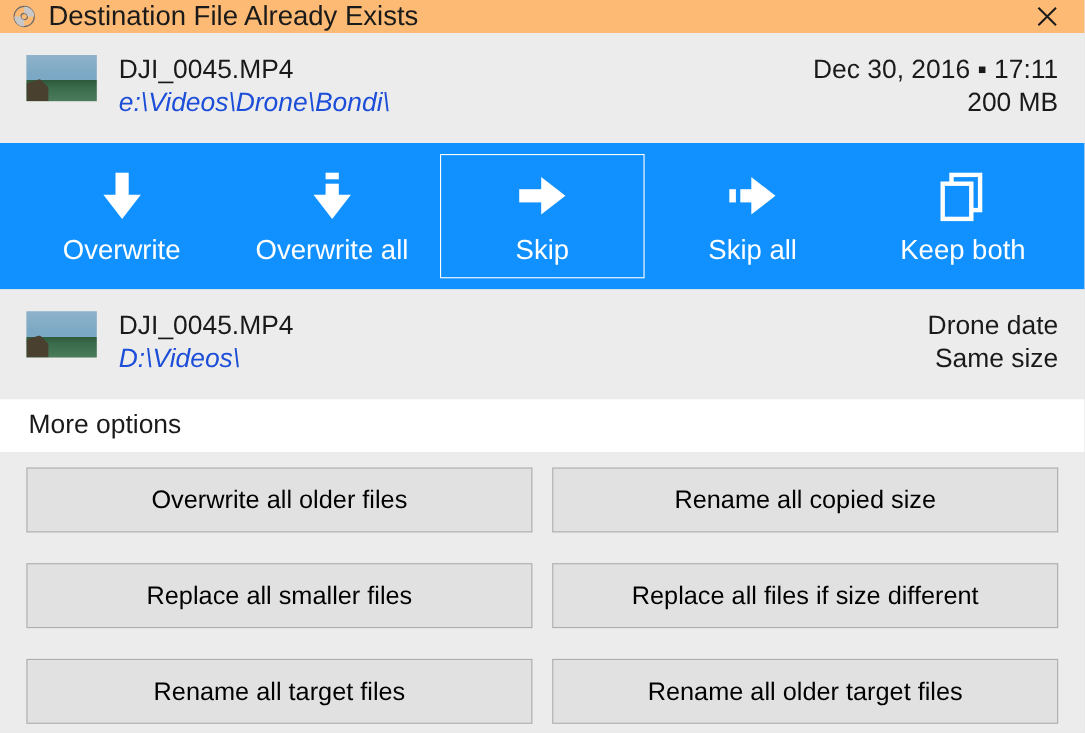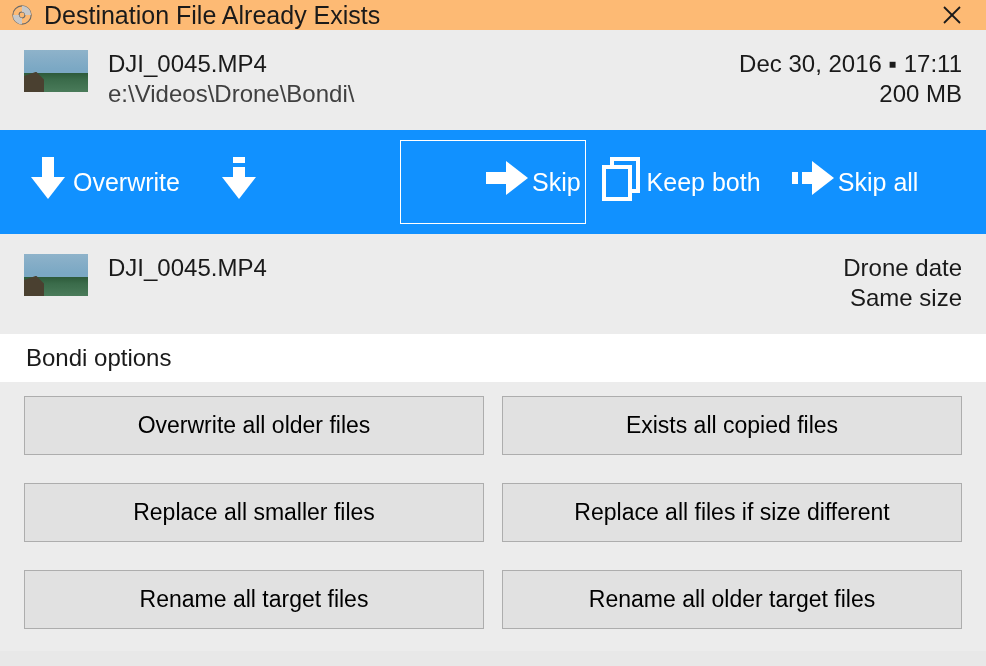--- a/index.html
+++ b/index.html
@@ -69,35 +69,35 @@
     clip-path: polygon(0 100%, 0 20%, 60% 0, 100% 40%, 100% 100%);
   }
   .thumb::after {
     content: "";
     position: absolute;
     inset: 0;
     background: linear-gradient(to bottom, rgba(200,210,220,0.25) 0%, rgba(200,210,220,0) 45%);
   }
   .file-text { flex: 1; }
   .file-name { font-size: 24px; margin-bottom: 2px; }
-  .file-path { font-size: 24px; color: #404040; }
+  .file-path { font-size: 24px; color: #1d4ed8; font-style: italic; }
   .file-meta { text-align: right; }
   .file-date { font-size: 24px; margin-bottom: 2px; margin-left: 20px; }
   .file-size { font-size: 24px; }
 
   .actions {
     background: #1191ff;
     display: flex;
     padding: 10px 18px;
     gap: 6px;
   }
   .action {
     flex: 1;
     display: flex;
-    flex-direction: row;
+    flex-direction: column;
     align-items: center;
     color: #fff;
     padding: 10px 4px 10px 4px;
     cursor: pointer;
     border: 1px solid transparent;
   }
   .action.selected { border: 1px solid #fff; justify-content: flex-end; }
   .action-icon {
     height: 54px;
     display: flex;
@@ -176,68 +176,70 @@
   </div>
 
   <div class="action">
     <div class="action-icon">
       <svg width="50" height="50" viewBox="0 0 50 50">
         <rect x="19" y="4" width="12" height="6"></rect>
         <rect x="19" y="14" width="12" height="12"></rect>
         <polygon points="8,24 42,24 25,46"></polygon>
       </svg>
     </div>
+    <div class="action-label">Overwrite all</div>
   </div>
 
   <div class="action selected">
     <div class="action-icon">
       <svg width="50" height="50" viewBox="0 0 50 50">
         <rect x="4" y="19" width="22" height="12"></rect>
         <polygon points="24,8 24,42 46,25"></polygon>
       </svg>
     </div>
     <div class="action-label">Skip</div>
-  </div>
-
-  <div class="action">
-    <div class="action-icon">
-      <svg width="50" height="50" viewBox="0 0 50 50">
-        <rect x="15" y="6" width="26" height="32" fill="none" stroke="#fff" stroke-width="4"></rect>
-        <rect x="7" y="14" width="26" height="32" fill="#1191ff" stroke="#fff" stroke-width="4"></rect>
-      </svg>
-    </div>
-    <div class="action-label">Keep both</div>
   </div>
 
   <div class="action">
     <div class="action-icon">
       <svg width="50" height="50" viewBox="0 0 50 50">
         <rect x="4" y="19" width="6" height="12"></rect>
         <rect x="14" y="19" width="12" height="12"></rect>
         <polygon points="24,8 24,42 46,25"></polygon>
       </svg>
     </div>
     <div class="action-label">Skip all</div>
+  </div>
+
+  <div class="action">
+    <div class="action-icon">
+      <svg width="50" height="50" viewBox="0 0 50 50">
+        <rect x="15" y="6" width="26" height="32" fill="none" stroke="#fff" stroke-width="4"></rect>
+        <rect x="7" y="14" width="26" height="32" fill="#1191ff" stroke="#fff" stroke-width="4"></rect>
+      </svg>
+    </div>
+    <div class="action-label">Keep both</div>
   </div>
 
 </div>
 
 <div class="file-row">
   <div class="thumb"></div>
   <div class="file-text">
     <div class="file-name">DJI_0045.MP4</div>
+    <div class="file-path">D:\Videos\</div>
   </div>
   <div class="file-meta">
     <div class="file-date">Drone date</div>
     <div class="file-size">Same size</div>
   </div>
 </div>
 
-<div class="more-header">Bondi options</div>
+<div class="more-header">More options</div>
 
 <div class="more-grid">
   <button class="more-btn">Overwrite all older files</button>
-  <button class="more-btn">Exists all copied files</button>
+  <button class="more-btn">Rename all copied size</button>
   <button class="more-btn">Replace all smaller files</button>
   <button class="more-btn">Replace all files if size different</button>
   <button class="more-btn">Rename all target files</button>
   <button class="more-btn">Rename all older target files</button>
 </div>
 
 </body></html>

